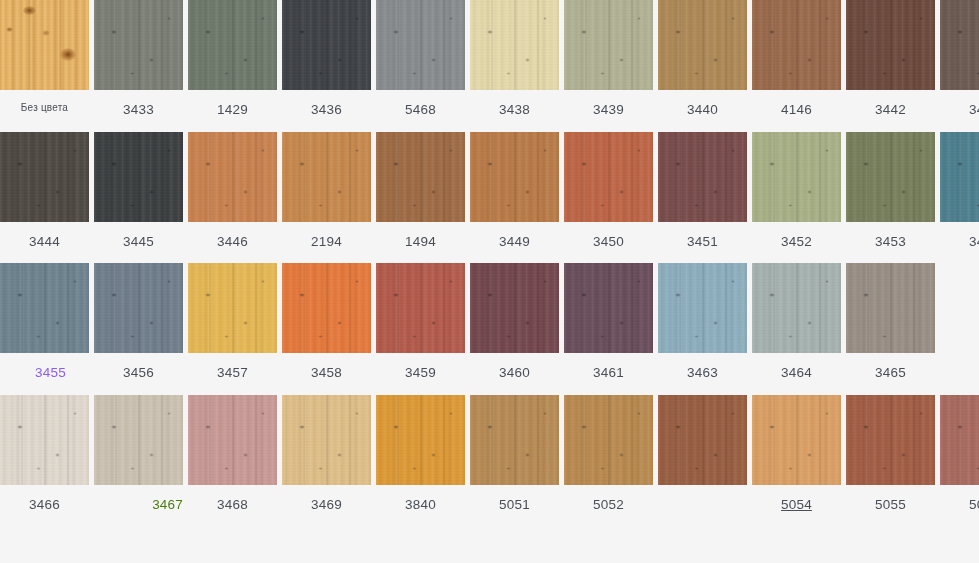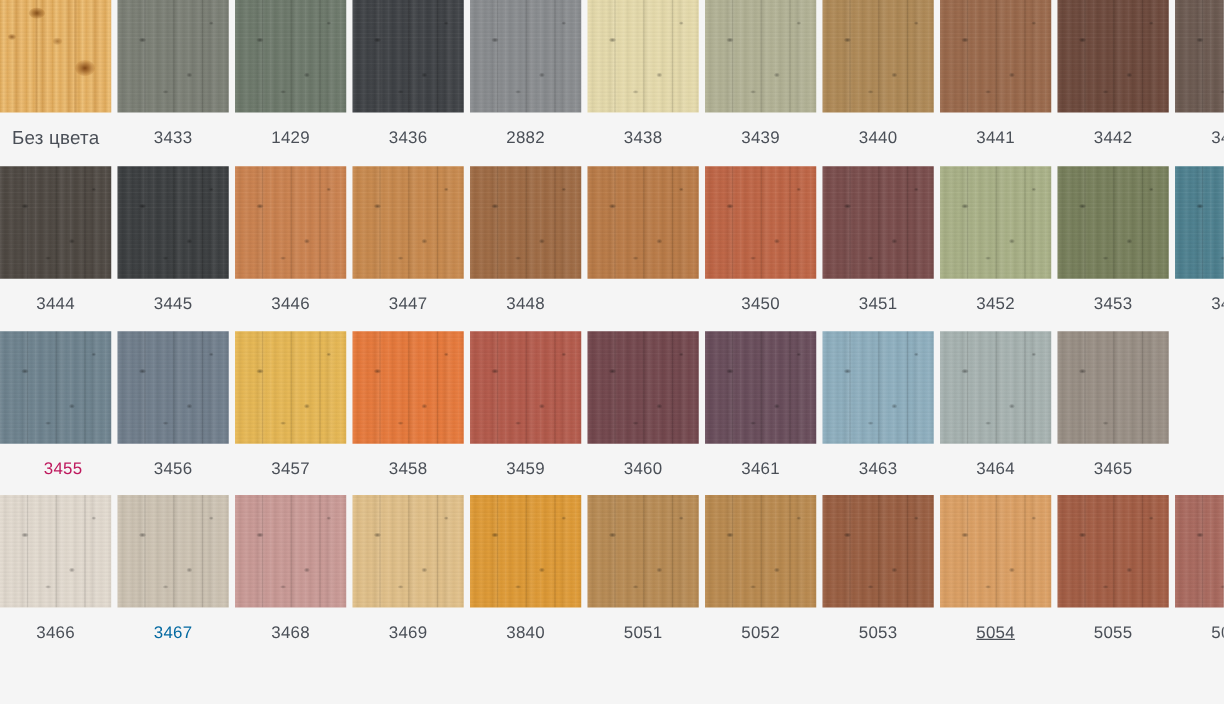--- a/index.html
+++ b/index.html
@@ -136,21 +136,21 @@
     text-align: center;
     font-size: 13.5px;
     color: #4a4f57;
     padding-top: 13px;
     padding-bottom: 10px;
     line-height: 1;
     letter-spacing: 0.2px;
     white-space: nowrap;
   }
   .swatch-label.wide {
-    font-size: 15px;
+    font-size: 10px;
   }
 </style>
 </head>
 <body>
 
 <div id="palette-grid" style="background: rgb(245, 245, 245);">
     <div class="palette-row">
       <div class="swatch-cell">
         <div class="swatch-chip natural" style="background-color: rgb(232, 180, 101);">
           <div class="grain-v"></div>
@@ -202,21 +202,21 @@
       <div class="swatch-cell">
         <div class="swatch-chip" style="background-color: rgb(138, 141, 144);">
           <div class="grain-v"></div>
           <div class="planks"></div>
           <div class="grain-h"></div>
           <div class="knot k1"></div>
           <div class="knot k2"></div>
           <div class="knot k3"></div>
           <div class="knot k4"></div>
         </div>
-        <div class="swatch-label" style="color: rgb(74, 79, 87);">2882</div>
+        <div class="swatch-label" style="color: rgb(74, 79, 87);">5468</div>
       </div>
       <div class="swatch-cell">
         <div class="swatch-chip" style="background-color: rgb(231, 220, 173);">
           <div class="grain-v"></div>
           <div class="planks"></div>
           <div class="grain-h"></div>
           <div class="knot k1"></div>
           <div class="knot k2"></div>
           <div class="knot k3"></div>
           <div class="knot k4"></div>
@@ -250,21 +250,21 @@
       <div class="swatch-cell">
         <div class="swatch-chip" style="background-color: rgb(155, 106, 76);">
           <div class="grain-v"></div>
           <div class="planks"></div>
           <div class="grain-h"></div>
           <div class="knot k1"></div>
           <div class="knot k2"></div>
           <div class="knot k3"></div>
           <div class="knot k4"></div>
         </div>
-        <div class="swatch-label" style="color: rgb(74, 79, 87);">3441</div>
+        <div class="swatch-label" style="color: rgb(74, 79, 87);">4146</div>
       </div>
       <div class="swatch-cell">
         <div class="swatch-chip" style="background-color: rgb(110, 74, 61);">
           <div class="grain-v"></div>
           <div class="planks"></div>
           <div class="grain-h"></div>
           <div class="knot k1"></div>
           <div class="knot k2"></div>
           <div class="knot k3"></div>
           <div class="knot k4"></div>
@@ -322,44 +322,45 @@
       <div class="swatch-cell">
         <div class="swatch-chip" style="background-color: rgb(201, 138, 78);">
           <div class="grain-v"></div>
           <div class="planks"></div>
           <div class="grain-h"></div>
           <div class="knot k1"></div>
           <div class="knot k2"></div>
           <div class="knot k3"></div>
           <div class="knot k4"></div>
         </div>
-        <div class="swatch-label" style="color: rgb(74, 79, 87);">3447</div>
+        <div class="swatch-label" style="color: rgb(74, 79, 87);">2194</div>
       </div>
       <div class="swatch-cell">
         <div class="swatch-chip" style="background-color: rgb(160, 108, 69);">
           <div class="grain-v"></div>
           <div class="planks"></div>
           <div class="grain-h"></div>
           <div class="knot k1"></div>
           <div class="knot k2"></div>
           <div class="knot k3"></div>
           <div class="knot k4"></div>
         </div>
-        <div class="swatch-label" style="color: rgb(74, 79, 87);">3448</div>
+        <div class="swatch-label" style="color: rgb(74, 79, 87);">1494</div>
       </div>
       <div class="swatch-cell">
         <div class="swatch-chip" style="background-color: rgb(187, 124, 72);">
           <div class="grain-v"></div>
           <div class="planks"></div>
           <div class="grain-h"></div>
           <div class="knot k1"></div>
           <div class="knot k2"></div>
           <div class="knot k3"></div>
           <div class="knot k4"></div>
         </div>
+        <div class="swatch-label" style="color: rgb(74, 79, 87);">3449</div>
       </div>
       <div class="swatch-cell">
         <div class="swatch-chip" style="background-color: rgb(192, 102, 70);">
           <div class="grain-v"></div>
           <div class="planks"></div>
           <div class="grain-h"></div>
           <div class="knot k1"></div>
           <div class="knot k2"></div>
           <div class="knot k3"></div>
           <div class="knot k4"></div>
@@ -417,21 +418,21 @@
       <div class="swatch-cell">
         <div class="swatch-chip" style="background-color: rgb(111, 132, 144);">
           <div class="grain-v"></div>
           <div class="planks"></div>
           <div class="grain-h"></div>
           <div class="knot k1"></div>
           <div class="knot k2"></div>
           <div class="knot k3"></div>
           <div class="knot k4"></div>
         </div>
-        <div class="swatch-label" style="color: #be185d; margin-left: 12px;">3455</div>
+        <div class="swatch-label" style="color: #8b5cf6; margin-left: 12px;">3455</div>
       </div>
       <div class="swatch-cell">
         <div class="swatch-chip" style="background-color: rgb(113, 127, 141);">
           <div class="grain-v"></div>
           <div class="planks"></div>
           <div class="grain-h"></div>
           <div class="knot k1"></div>
           <div class="knot k2"></div>
           <div class="knot k3"></div>
           <div class="knot k4"></div>
@@ -549,21 +550,21 @@
       <div class="swatch-cell">
         <div class="swatch-chip" style="background-color: rgb(206, 196, 180);">
           <div class="grain-v"></div>
           <div class="planks"></div>
           <div class="grain-h"></div>
           <div class="knot k1"></div>
           <div class="knot k2"></div>
           <div class="knot k3"></div>
           <div class="knot k4"></div>
         </div>
-        <div class="swatch-label" style="color: #0369a1;">3467</div>
+        <div class="swatch-label" style="color: #4d7c0f; text-align: right;">3467</div>
       </div>
       <div class="swatch-cell">
         <div class="swatch-chip" style="background-color: rgb(203, 155, 151);">
           <div class="grain-v"></div>
           <div class="planks"></div>
           <div class="grain-h"></div>
           <div class="knot k1"></div>
           <div class="knot k2"></div>
           <div class="knot k3"></div>
           <div class="knot k4"></div>
@@ -621,21 +622,20 @@
       <div class="swatch-cell">
         <div class="swatch-chip" style="background-color: rgb(154, 95, 66);">
           <div class="grain-v"></div>
           <div class="planks"></div>
           <div class="grain-h"></div>
           <div class="knot k1"></div>
           <div class="knot k2"></div>
           <div class="knot k3"></div>
           <div class="knot k4"></div>
         </div>
-        <div class="swatch-label" style="color: rgb(74, 79, 87);">5053</div>
       </div>
       <div class="swatch-cell">
         <div class="swatch-chip" style="background-color: rgb(221, 161, 101);">
           <div class="grain-v"></div>
           <div class="planks"></div>
           <div class="grain-h"></div>
           <div class="knot k1"></div>
           <div class="knot k2"></div>
           <div class="knot k3"></div>
           <div class="knot k4"></div>

